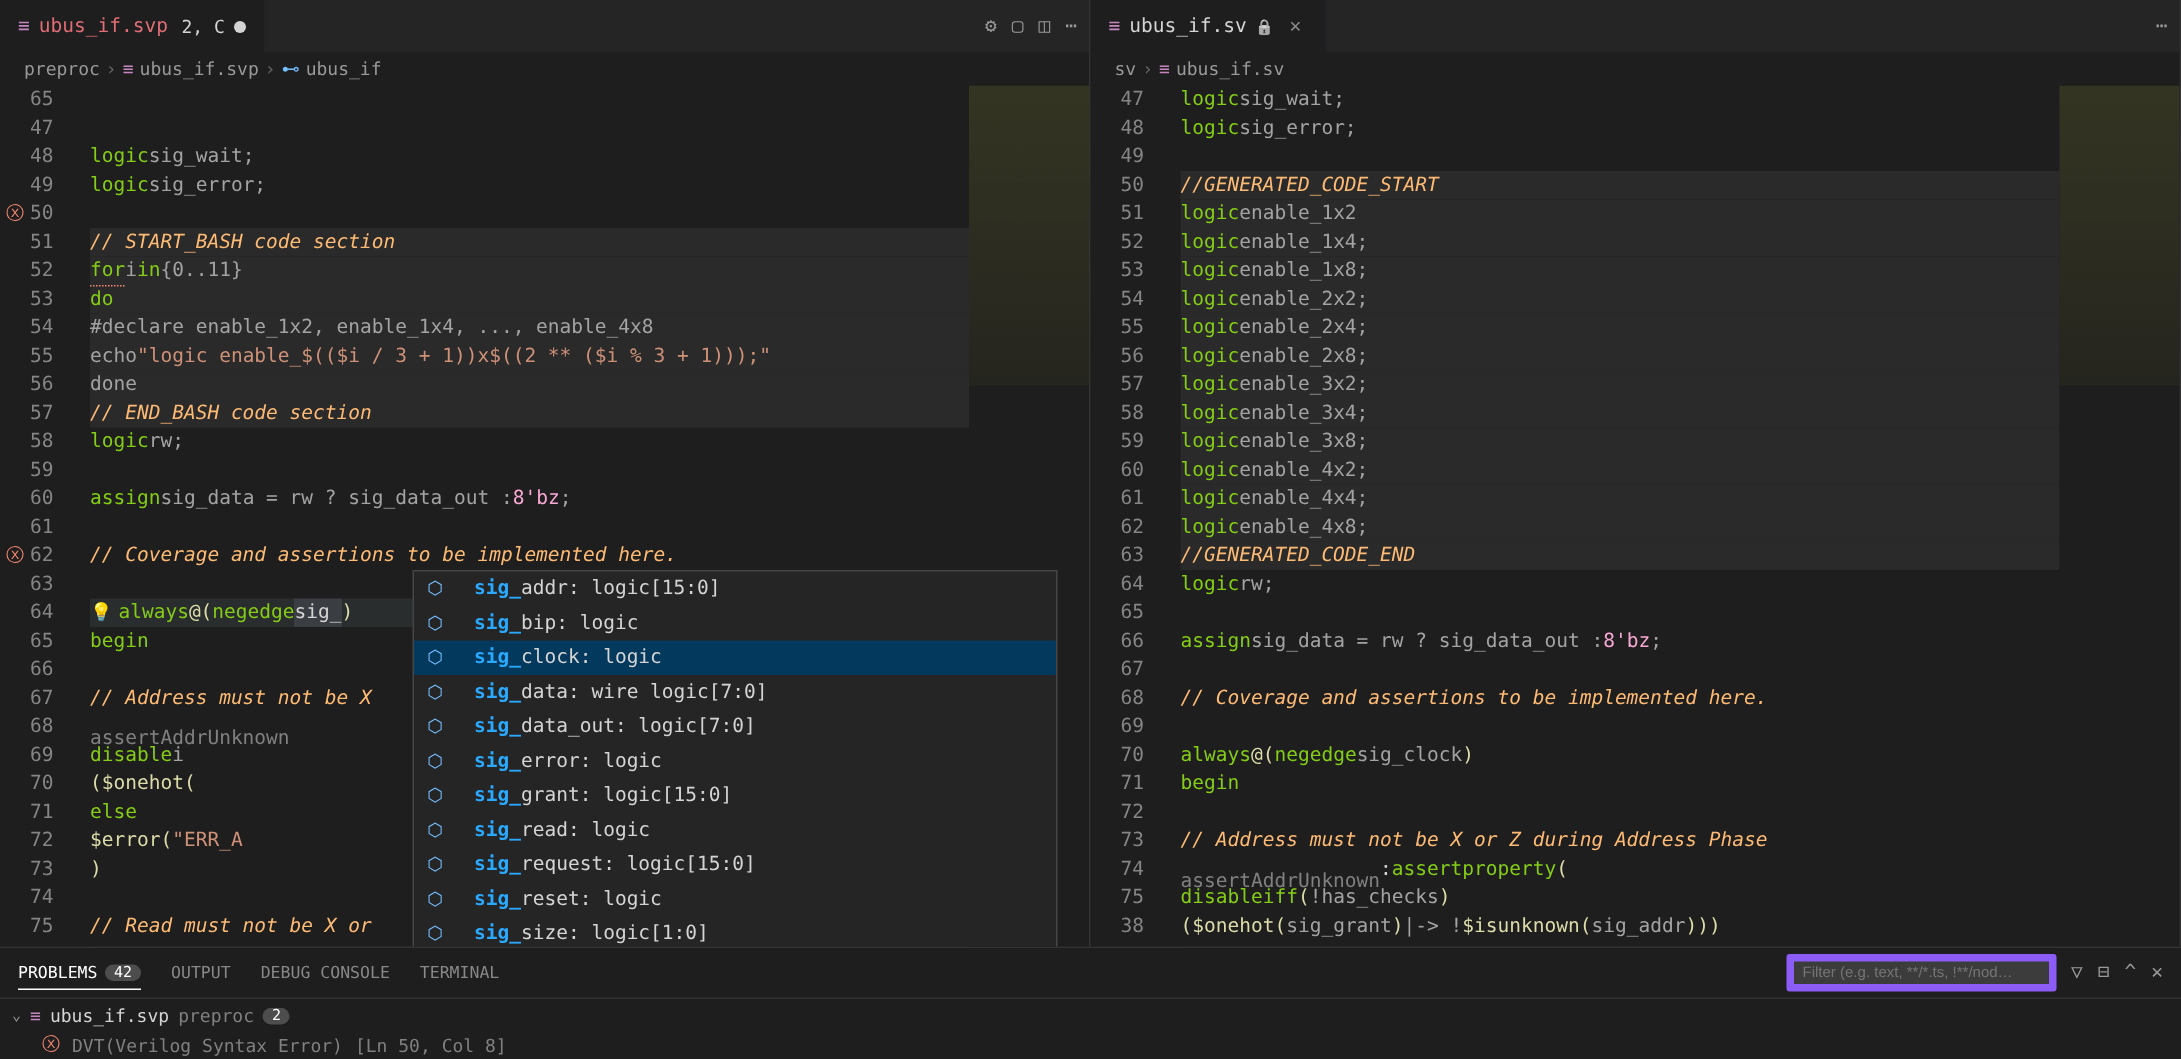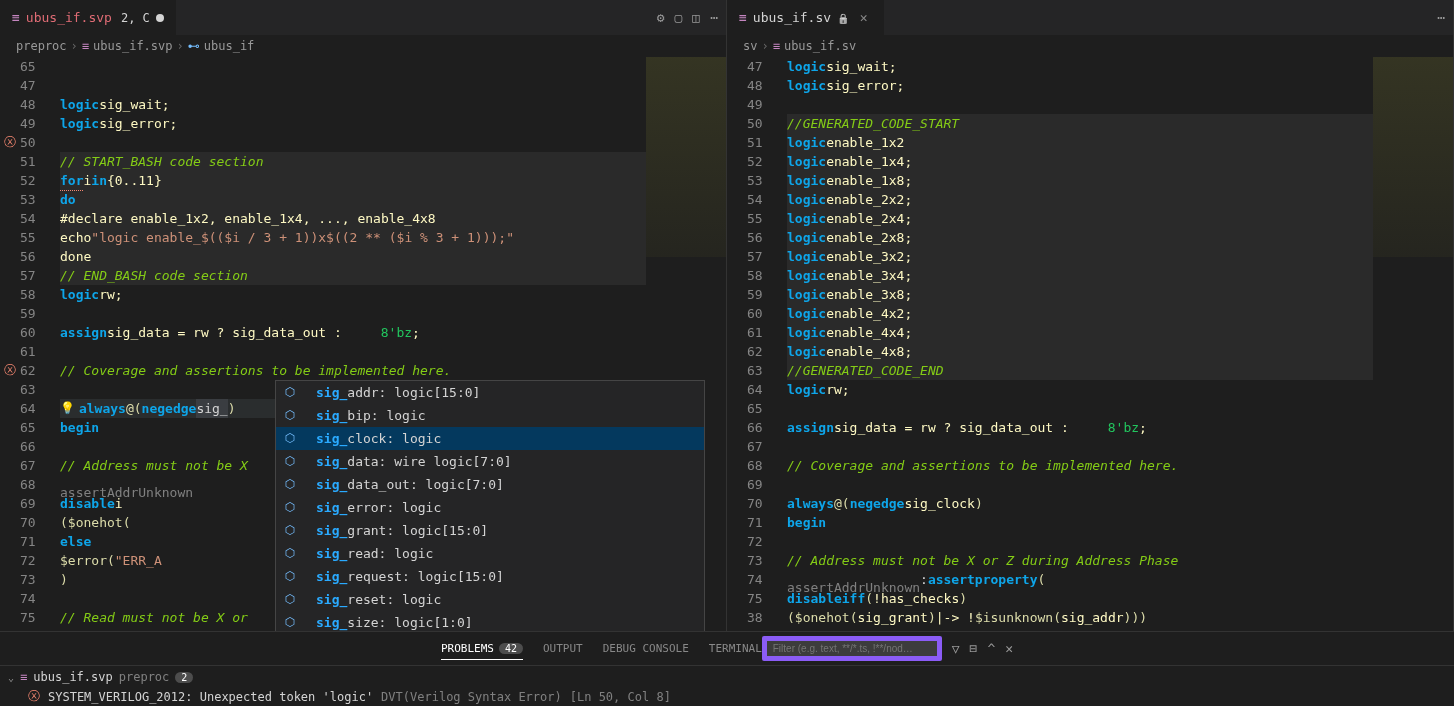--- a/index.html
+++ b/index.html
@@ -36,43 +36,43 @@
 .code-area { flex: 1; display: flex; position: relative; overflow: hidden; }
 .gutter-icons { width: 20px; background: #1e1e1e; }
 .line-numbers { width: 40px; text-align: right; padding-right: 12px; color: #858585; background: #1e1e1e; line-height: 19px; font-size: 13px; }
 .code-content { flex: 1; line-height: 19px; font-size: 13px; position: relative; white-space: pre; }
 .minimap { width: 80px; background: #1e1e1e; position: relative; }
 .minimap-preview { position: absolute; top: 0; left: 0; right: 0; height: 200px; background: linear-gradient(to bottom, rgba(180,180,60,0.15), rgba(100,100,40,0.1)); }
 
 .line { height: 19px; display: flex; align-items: center; }
 .line.highlighted { background: #2a2a2a; }
 .line.cursor-line { background: #2a2d2e; }
-.kw2 { color: #0ea5e9; font-weight:bold }
-.ident { color: #fef9c3; }
+.kw2 { color: #84cc16; font-weight:normal }
+.ident { color: #a3a3a3; }
 .func { color: #dcdcaa; }
 .str { color: #ce9178; }
-.cmt { color: #84cc16; font-style: italic; }
-.num { color: #22c55e; margin-left: 39px; }
+.cmt { color: #fdba74; font-style: italic; }
+.num { color: #f9a8d4; }
 .dim { color: #808080; margin-top: 15px; }
 .yellow { color: #dcdcaa; }
 .err-squiggle { border-bottom: 1px dotted #f48771; }
 
 .gutter-icon { height: 19px; display: flex; align-items: center; justify-content: center; }
 .error-icon { color: #f48771; font-size: 12px; }
 .bulb-icon { color: #ffcc00; font-size: 12px; }
 
 .autocomplete { position: absolute; background: #252526; border: 1px solid #454545; z-index: 100; min-width: 430px; font-size: 13px; }
 .ac-item { display: flex; align-items: center; padding: 2px 6px; gap: 6px; cursor: pointer; }
 .ac-item.selected { background: #04395e; }
 .ac-icon { width: 16px; height: 16px; display: flex; align-items: center; justify-content: center; color: #75beff; font-size: 12px; }
 .ac-text { color: #d4d4d4; margin-left: 12px; }
 .ac-match { color: #2aaaff; font-weight: bold; }
 
 .bottom-panel { height: 75px; background: #1e1e1e; border-top: 1px solid #333; display: flex; flex-direction: column; }
-.panel-tabs { display: flex; align-items: center; justify-content: center; padding: 4px 12px; border-bottom: 1px solid #333; }
+.panel-tabs { display: flex; align-items: center; justify-content: space-between; padding: 4px 12px; border-bottom: 1px solid #333; }
 .panel-tab-group { display: flex; gap: 20px; }
 .panel-tab { font-size: 11px; color: #888; cursor: pointer; padding: 4px 0; text-transform: uppercase; display: flex; align-items: center; gap: 5px; }
 .panel-tab.active { color: #fff; border-bottom: 1px solid #fff; }
 .badge { background: #4d4d4d; color: #fff; border-radius: 8px; padding: 0 6px; font-size: 10px; }
 .panel-actions { display: flex; gap: 10px; align-items: center; color: #999; }
 .filter-input { background: #3c3c3c; border: 5px solid #8b5cf6; color: #999; padding: 2px 6px; font-size: 10px; width: 180px; border-radius: 2px; }
 
 .problems-list { flex: 1; padding: 2px 0; overflow: hidden; font-size: 12px; }
 .problem-group { display: flex; align-items: center; gap: 6px; padding: 2px 8px; cursor: pointer; }
 .problem-item { display: flex; align-items: center; gap: 8px; padding: 2px 28px; cursor: pointer; }
@@ -287,19 +287,18 @@
     <div class="problems-list">
       <div class="problem-group">
         <span class="chevron">⌄</span>
         <span style="color:#c586c0">≡</span>
         <span>ubus_if.svp</span>
         <span class="problem-source">preproc</span>
         <span class="badge">2</span>
       </div>
       <div class="problem-item">
         <span class="error-circle">ⓧ</span>
-        <span>SYSTEM_VERILOG_2012: Unexpected token 'logic'</span>
         <span class="problem-source">DVT(Verilog Syntax Error)</span>
         <span class="problem-loc">[Ln 50, Col 8]</span>
       </div>
     </div>
   </div>
 </div>
 
 </body></html>

